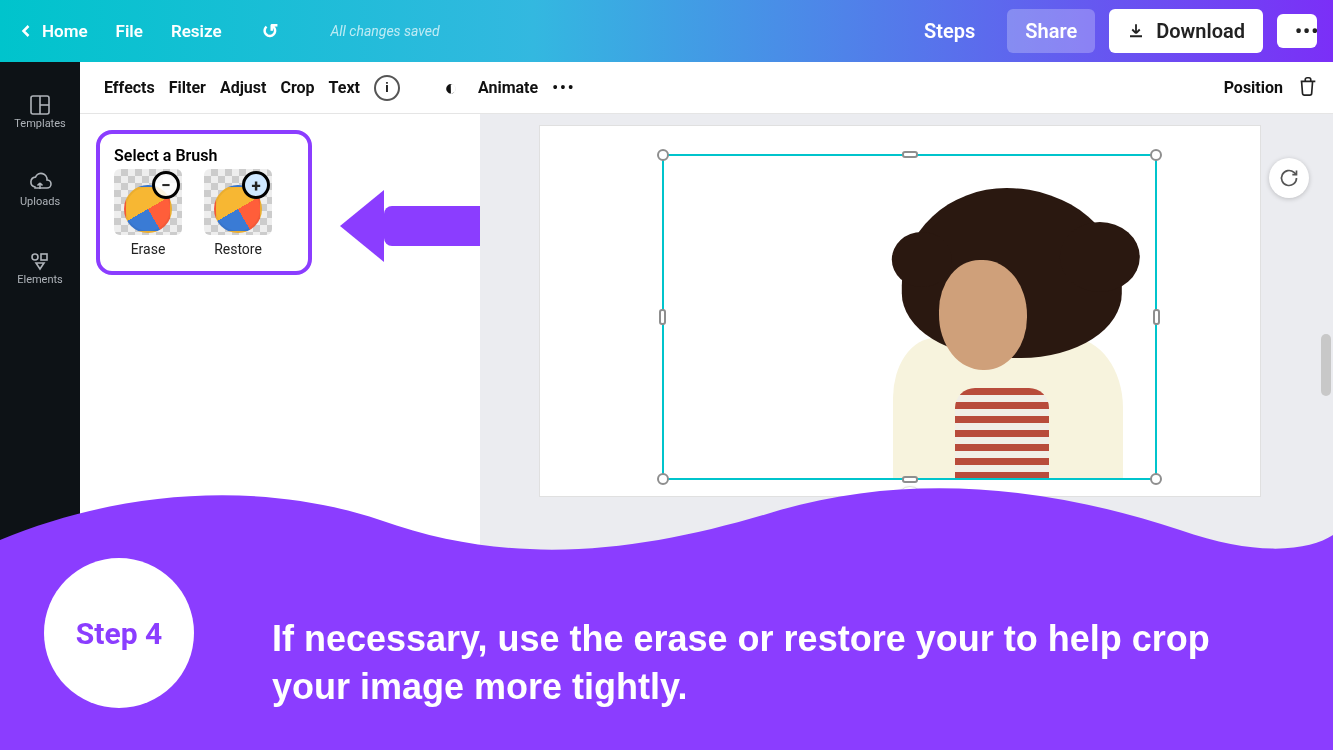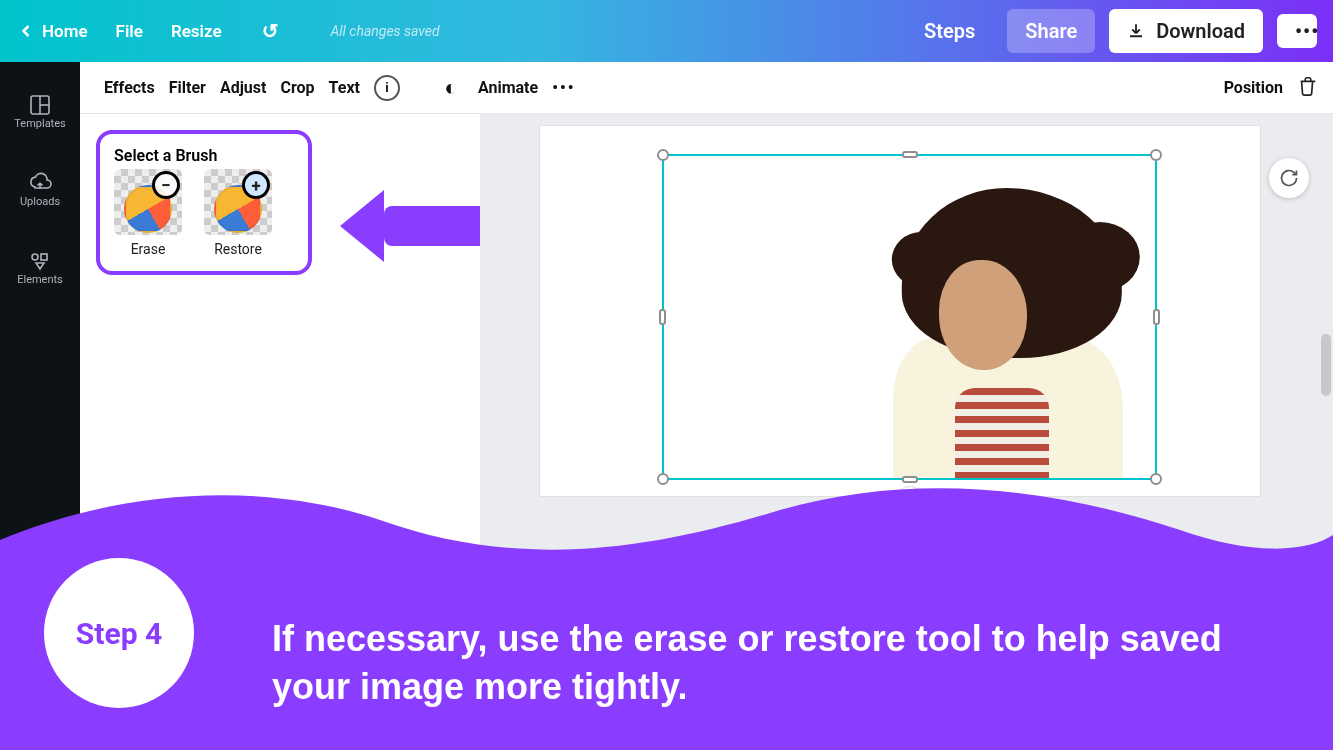--- a/index.html
+++ b/index.html
@@ -227,13 +227,13 @@
   <div class="scroll-ind"></div>
 </div>
 
 <div class="wave">
   <svg viewBox="0 0 1333 90" preserveAspectRatio="none">
     <path fill="#8b3dff" d="M0,60 C120,10 260,0 380,40 C520,90 650,70 780,30 C920,-10 1060,10 1180,50 C1260,78 1310,70 1333,55 L1333,120 L0,120 Z"></path>
   </svg>
   <div class="fill"></div>
 </div>
 <div class="stepcircle">Step 4</div>
-<div class="instruction">If necessary, use the erase or restore tool to help saved your image more tightly.</div>
+<div class="instruction">If necessary, use the erase or restore your to help crop your image more tightly.</div>
 
 </body></html>

